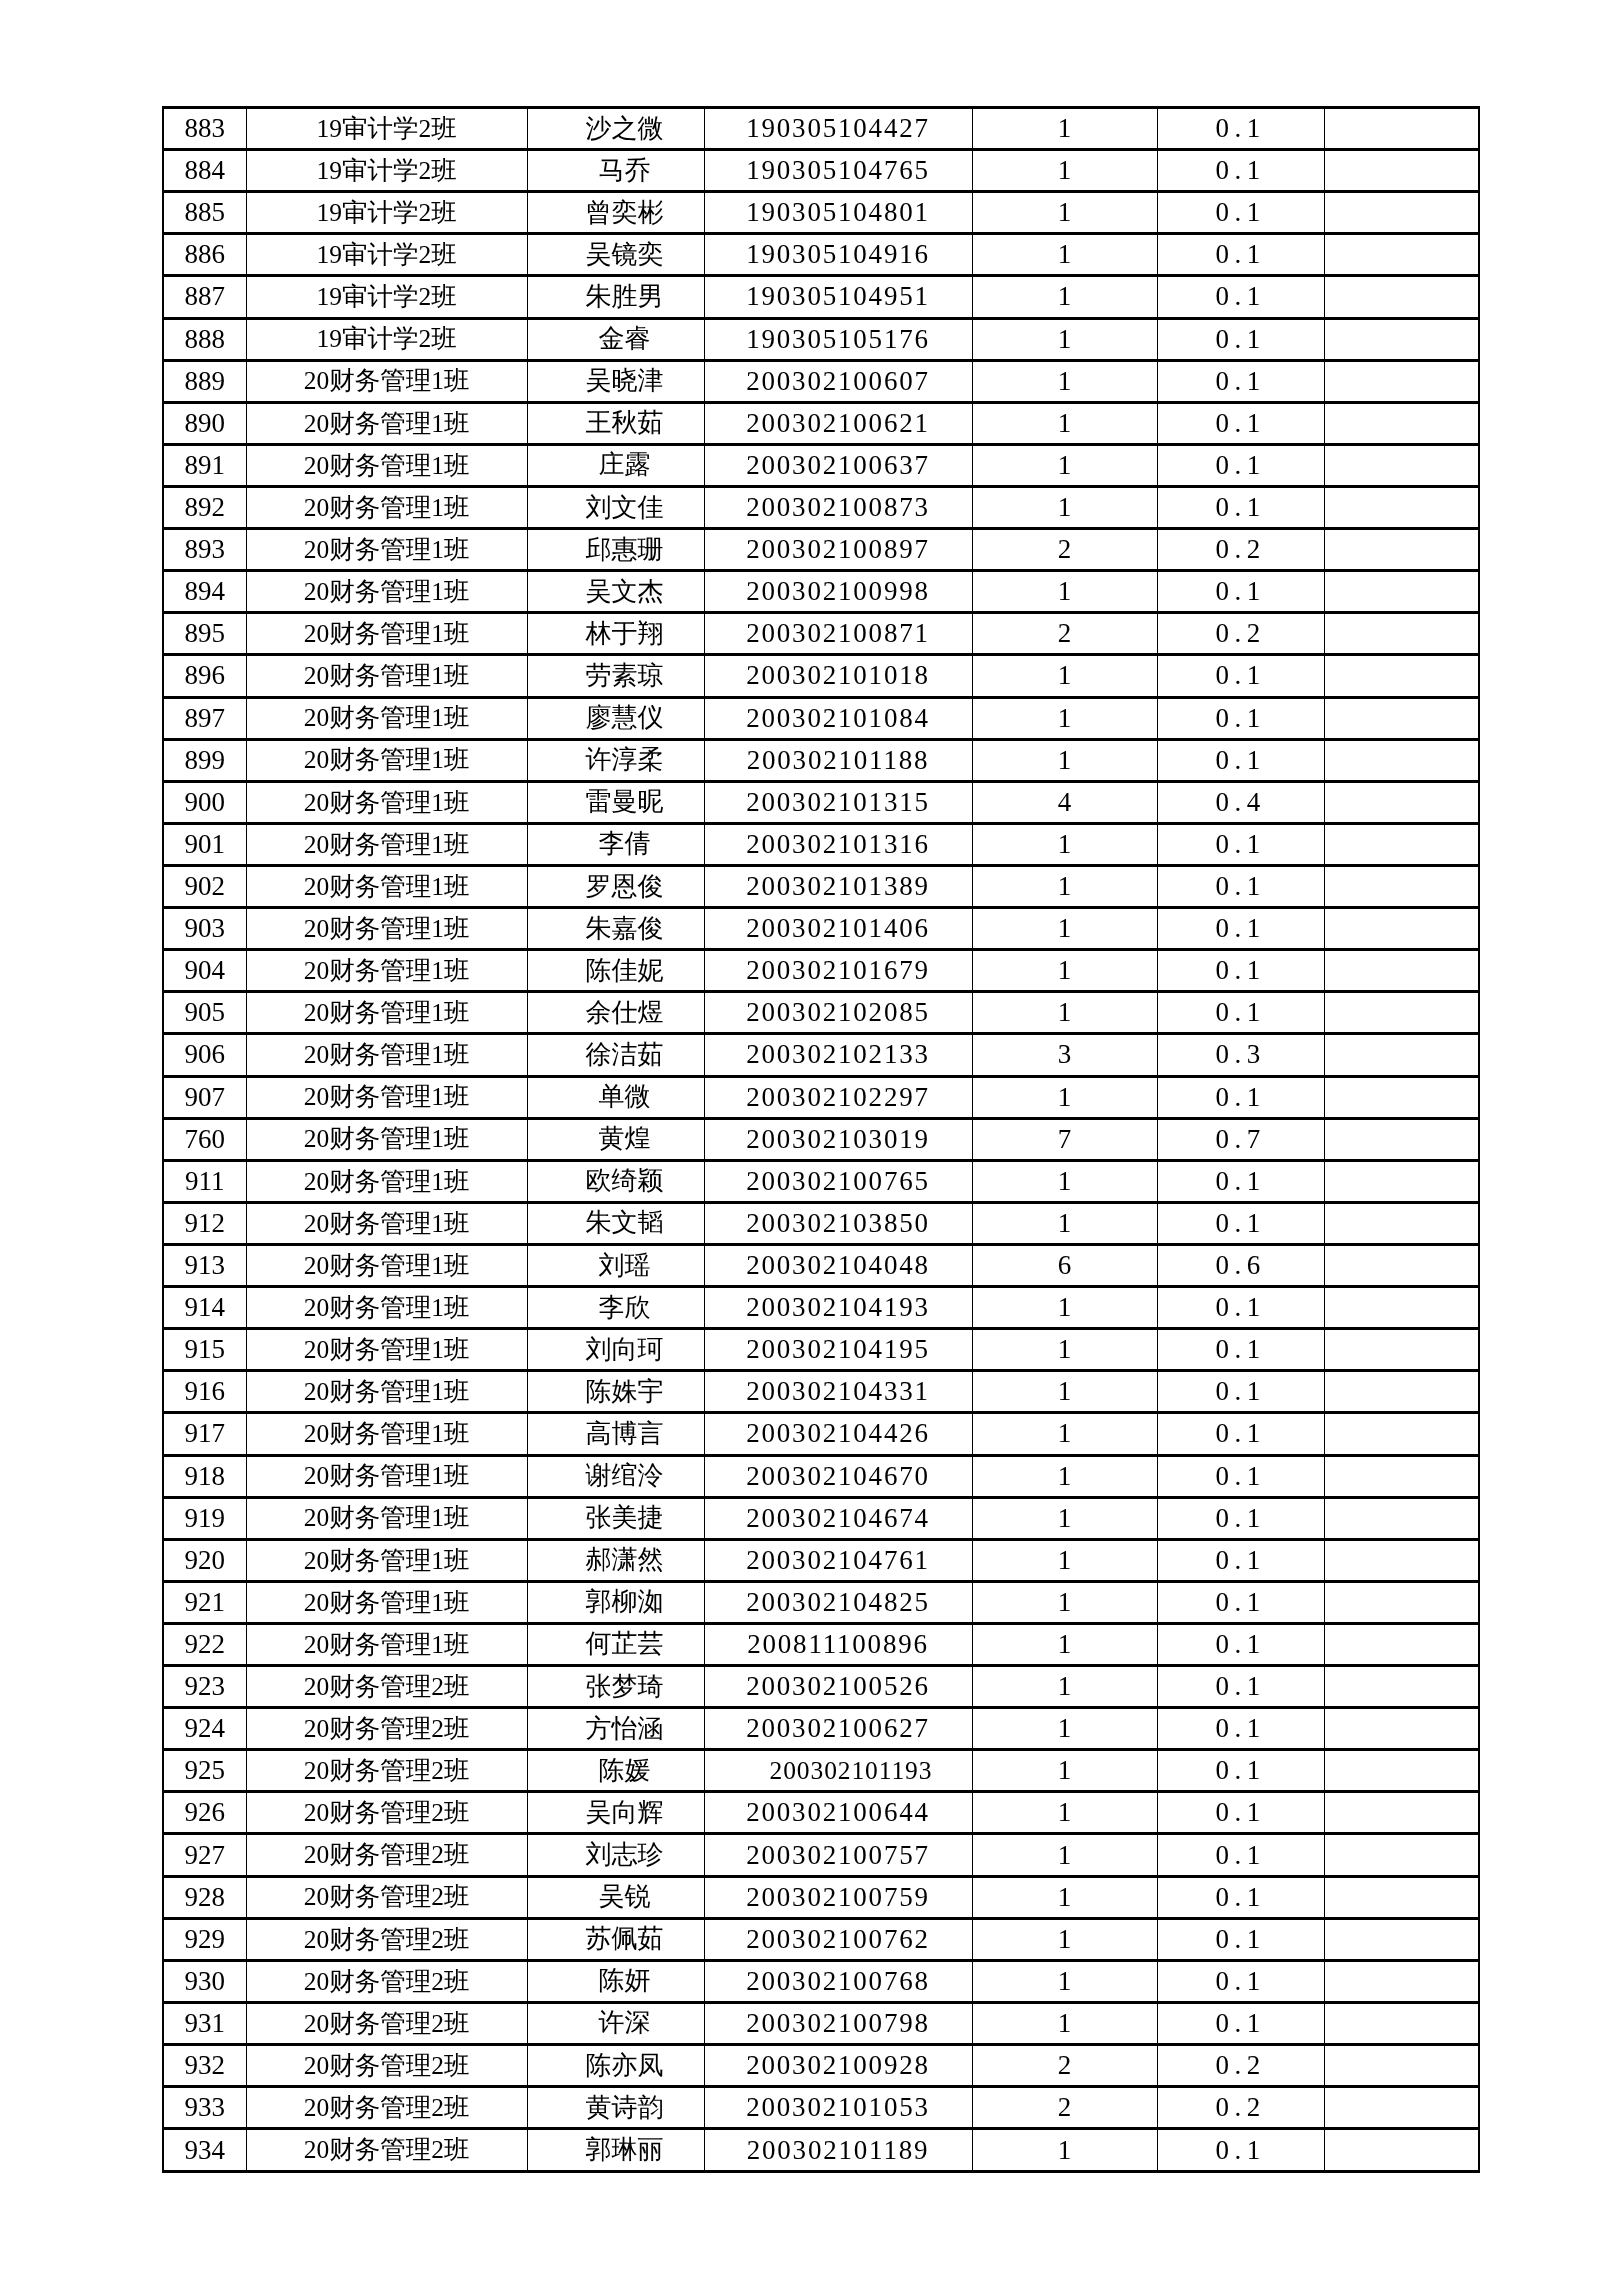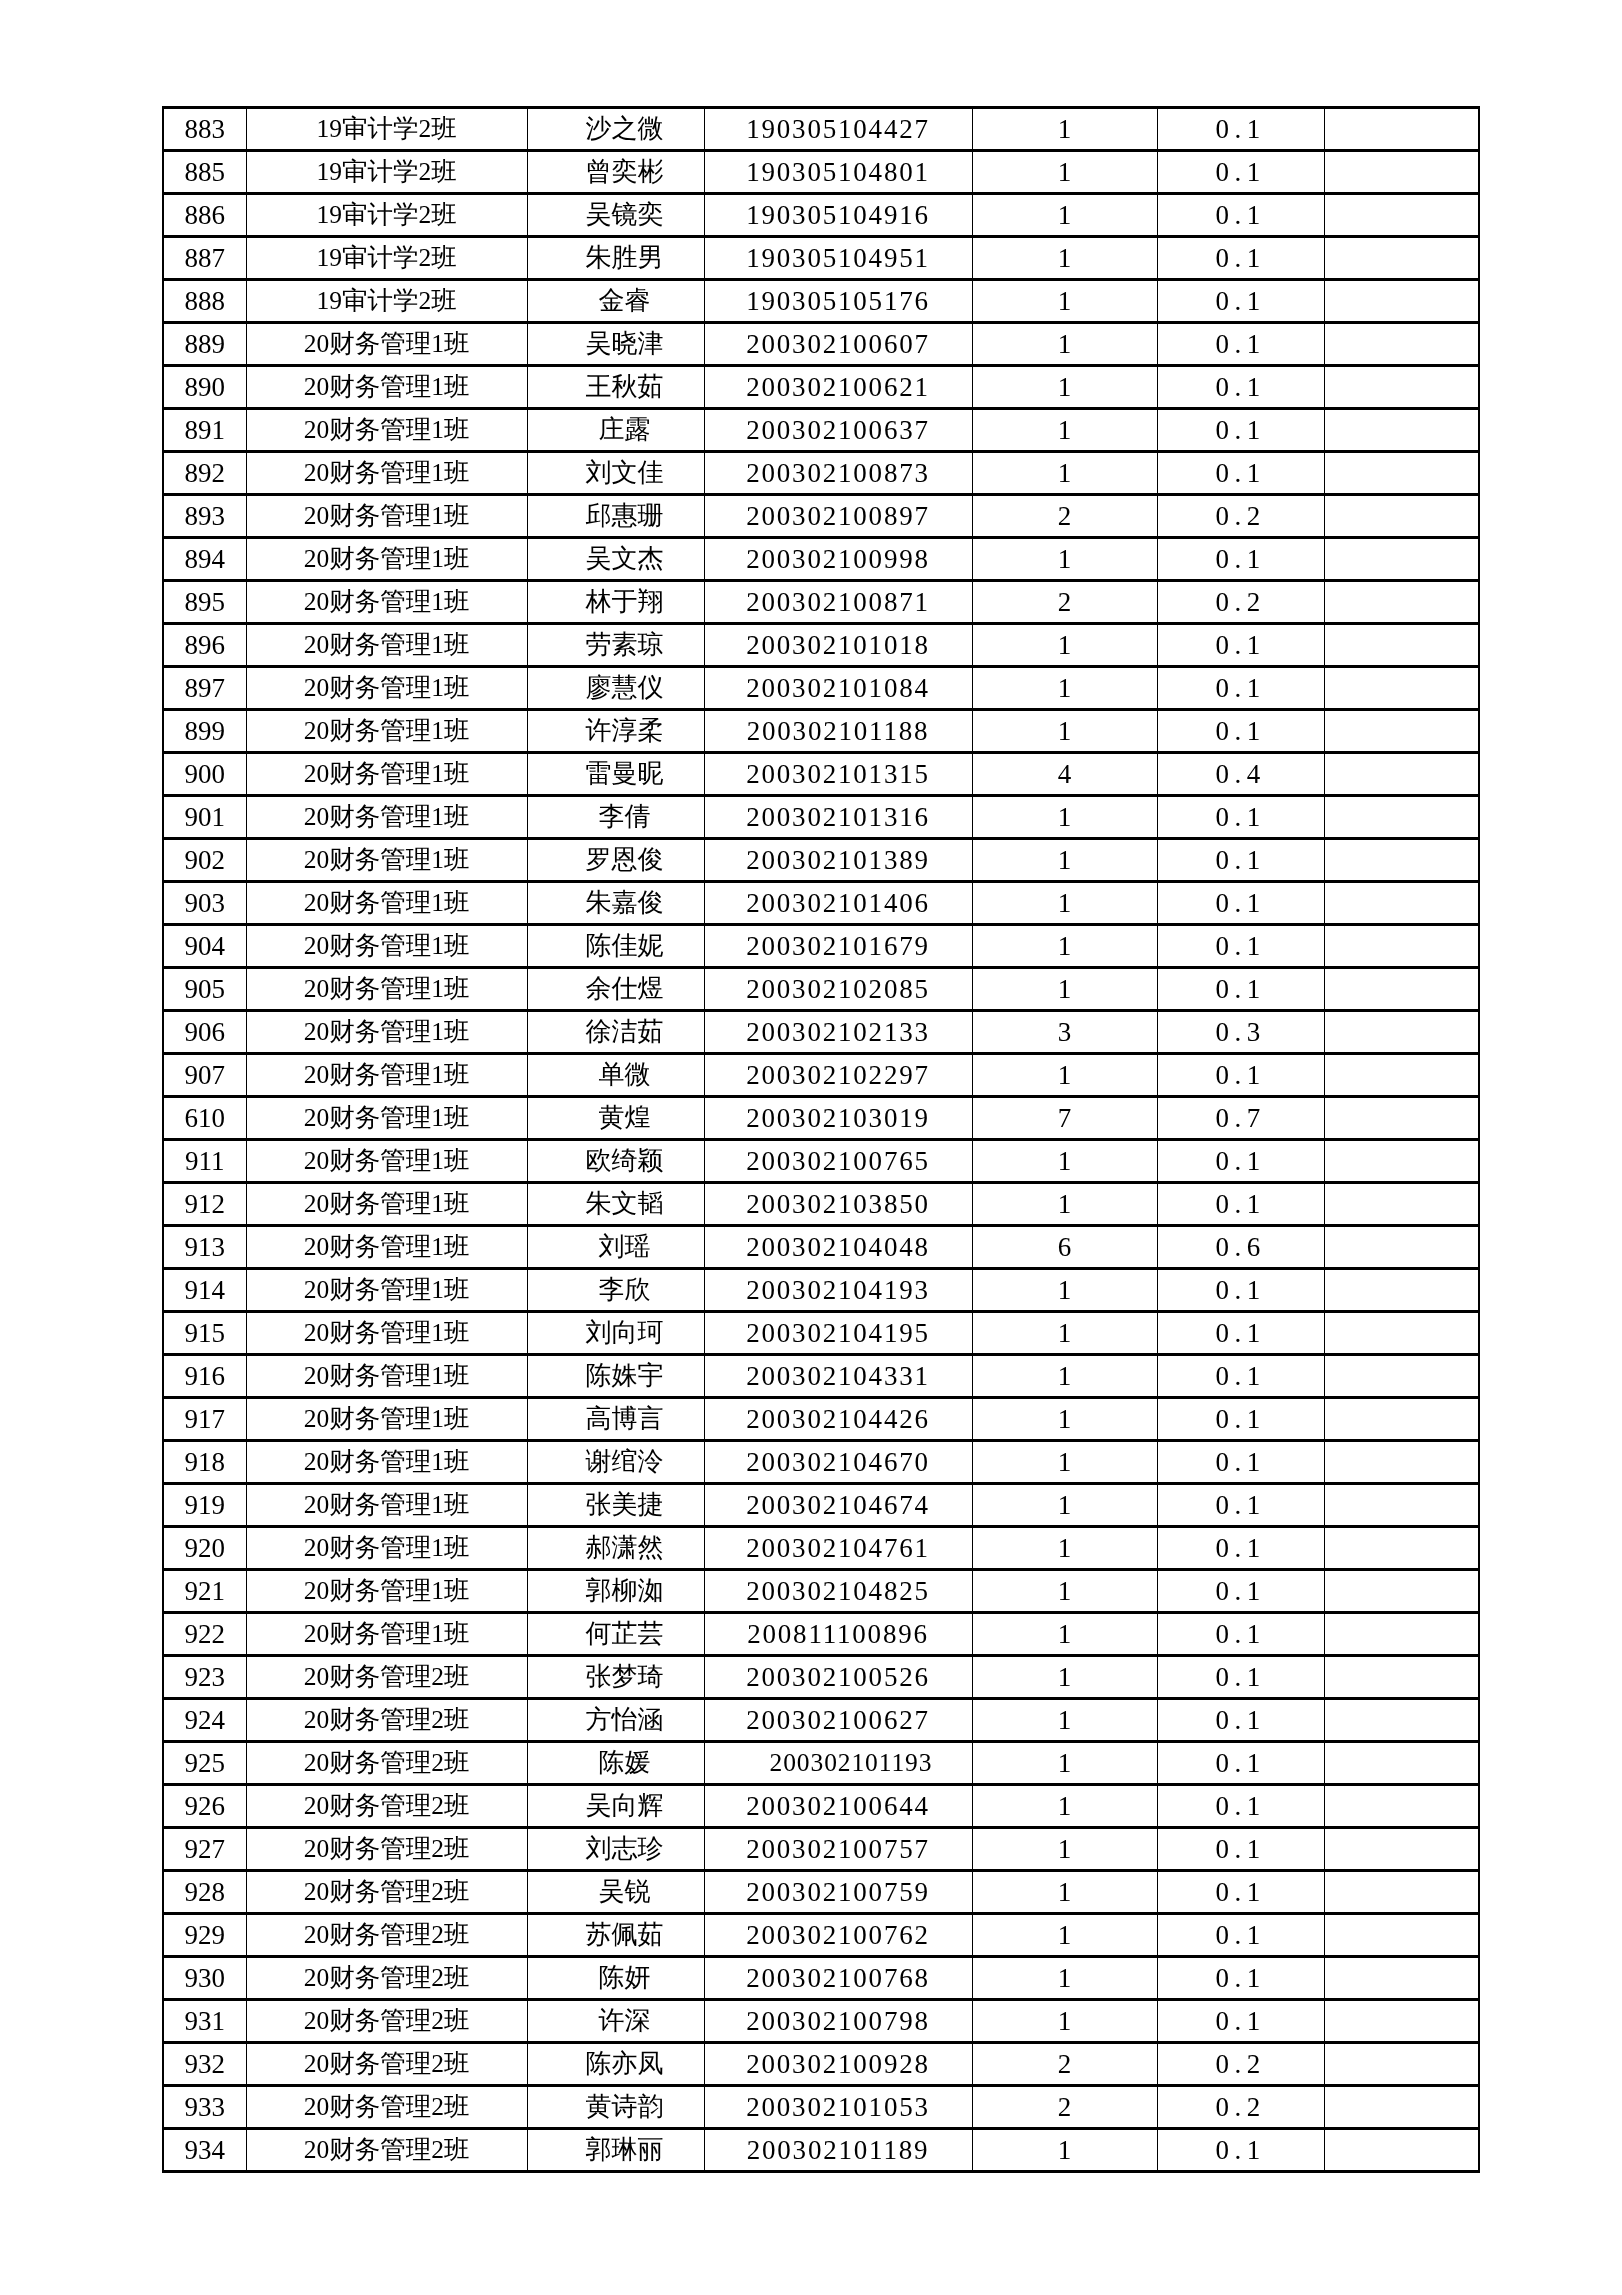--- a/index.html
+++ b/index.html
@@ -56,20 +56,29 @@
         <tr>
     <td class="cell no">883</td>
     <td class="cell cls">19审计学2班</td>
     <td class="cell nm">沙之微</td>
     <td class="cell sid">190305104427</td>
     <td class="cell cnt">1</td>
     <td class="cell scr">0.1</td>
     <td class="cell blank"></td>
   </tr>
         <tr>
+    <td class="cell no">884</td>
+    <td class="cell cls">19审计学2班</td>
+    <td class="cell nm">马乔</td>
+    <td class="cell sid">190305104765</td>
+    <td class="cell cnt">1</td>
+    <td class="cell scr">0.1</td>
+    <td class="cell blank"></td>
+  </tr>
+        <tr>
     <td class="cell no">885</td>
     <td class="cell cls">19审计学2班</td>
     <td class="cell nm">曾奕彬</td>
     <td class="cell sid">190305104801</td>
     <td class="cell cnt">1</td>
     <td class="cell scr">0.1</td>
     <td class="cell blank"></td>
   </tr>
         <tr>
     <td class="cell no">886</td>
@@ -254,21 +263,21 @@
         <tr>
     <td class="cell no">907</td>
     <td class="cell cls">20财务管理1班</td>
     <td class="cell nm">单微</td>
     <td class="cell sid">200302102297</td>
     <td class="cell cnt">1</td>
     <td class="cell scr">0.1</td>
     <td class="cell blank"></td>
   </tr>
         <tr>
-    <td class="cell no">610</td>
+    <td class="cell no">760</td>
     <td class="cell cls">20财务管理1班</td>
     <td class="cell nm">黄煌</td>
     <td class="cell sid">200302103019</td>
     <td class="cell cnt">7</td>
     <td class="cell scr">0.7</td>
     <td class="cell blank"></td>
   </tr>
         <tr>
     <td class="cell no">911</td>
     <td class="cell cls">20财务管理1班</td>

